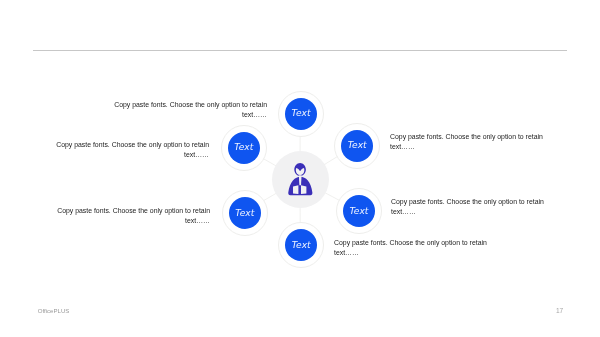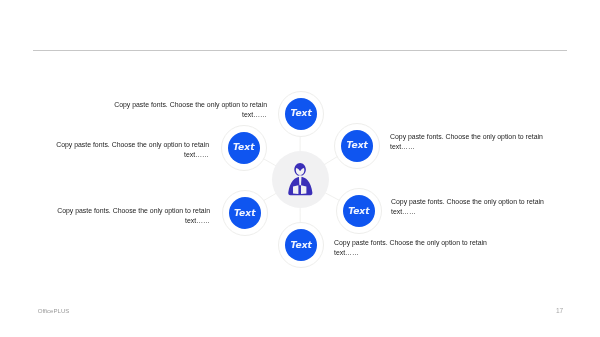--- a/index.html
+++ b/index.html
@@ -15,21 +15,21 @@
 
   .hub{position:absolute;width:57px;height:57px;border-radius:50%;background:#f1f1f2;
        left:271.5px;top:151px;display:flex;align-items:center;justify-content:center;}
   .hub svg{width:24.9px;height:32.4px;position:relative;left:0.5px;top:0px;}
 
   .node{position:absolute;width:44px;height:44px;border-radius:50%;
         border:0.8px solid #eeeeec;background:#ffffff;
         display:flex;align-items:center;justify-content:center;}
   .node .disc{width:32px;height:32px;border-radius:50%;background:#0f55f0;
         display:flex;align-items:center;justify-content:center;}
-  .node .disc span{font-family:"DejaVu Sans",sans-serif;font-style:italic;font-weight:bold;font-size:9.1px;color:#eff4ff;letter-spacing:0px;line-height:1;}
+  .node .disc span{font-family:"DejaVu Sans",sans-serif;font-style:italic;font-weight:normal;font-size:9.1px;color:#eff4ff;letter-spacing:0px;line-height:1;}
 
   .txt{position:absolute;font-size:6.9px;color:#1c1c1c;line-height:10px;width:165px;}
   .txt.r{text-align:right;}
   .txt.l{text-align:left;}
 </style>
 </head>
 <body>
 
 <div class="slide">
   <div class="rule"></div>

